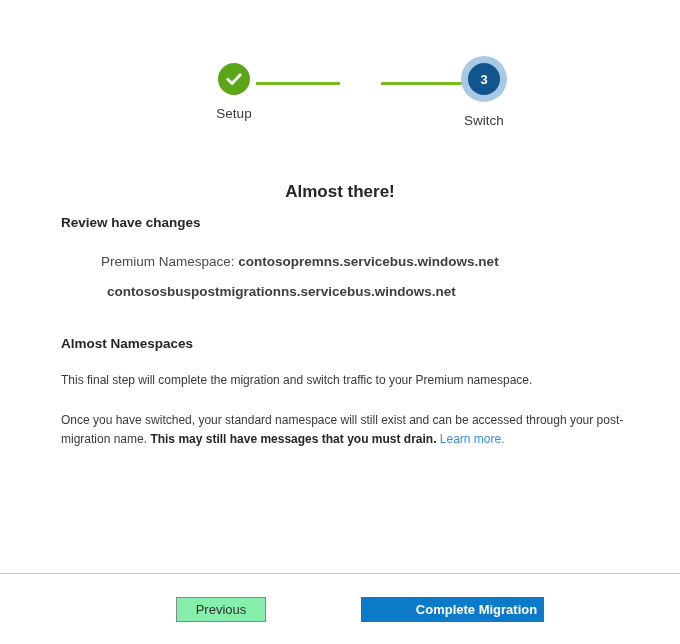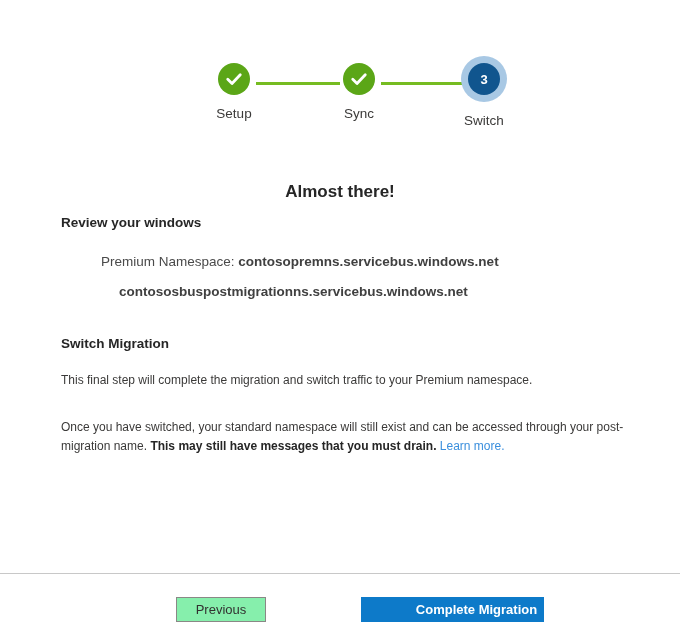--- a/index.html
+++ b/index.html
@@ -151,31 +151,31 @@
   }
   .kv-key {
     color: #4a4a4a;
   }
   .kv-val {
     font-weight: bold;
     color: #404040;
   }
   .kv-val.indented {
     display: block;
-    margin-left: 18px;
+    margin-left: 6px;
   }
 
   .para {
     font-size: 12px;
     line-height: 19px;
     color: #3b3a39;
     margin-top: 18px;
   }
   .para.second {
-    margin-top: 28px;
+    margin-top: 21px;
   }
   .para strong {
     color: #262626;
     font-weight: bold;
   }
   .link {
     color: #3b8fdd;
     text-decoration: none;
     cursor: pointer;
   }
@@ -239,57 +239,47 @@
         <div class="bubble done">
           <span>
             <svg viewBox="0 0 24 24" aria-hidden="true">
               <path d="M4.5 12.4 L9.6 17.4 L19.5 7.0" fill="none" stroke="#ffffff" stroke-width="3.4" stroke-linecap="round" stroke-linejoin="round"></path>
             </svg>
           </span>
         </div>
         <div class="step-label">Setup</div>
       </div>
 
-      <div class="step s2">
-        <div class="bubble done">
-          <span>
-            <svg viewBox="0 0 24 24" aria-hidden="true">
-              <path d="M4.5 12.4 L9.6 17.4 L19.5 7.0" fill="none" stroke="#ffffff" stroke-width="3.4" stroke-linecap="round" stroke-linejoin="round"></path>
-            </svg>
-          </span>
-        </div>
-        <div class="step-label">Sync</div>
-      </div>
 
       <div class="step s3">
         <div class="bubble current">
           <div class="inner">3</div>
         </div>
         <div class="step-label">Switch</div>
       </div>
     </div>
   </div>
 
   <div class="page-title">Almost there!</div>
 
   <div class="content">
 
-    <div class="section-head">Review your windows</div>
+    <div class="section-head">Review have changes</div>
 
     <div class="kv-list">
       <div class="kv-row">
         <span class="kv-key">Premium Namespace:</span>
         <span class="kv-val">contosopremns.servicebus.windows.net</span>
       </div>
       <div class="kv-row">
         <span class="kv-val indented">contososbuspostmigrationns.servicebus.windows.net</span>
       </div>
     </div>
 
-    <div class="section-head switch-head">Switch Migration</div>
+    <div class="section-head switch-head">Almost Namespaces</div>
 
     <div class="para">This final step will complete the migration and switch traffic to your Premium namespace.</div>
 
     <div class="para second">
       <span>Once you have switched, your standard namespace will still exist and can be accessed through your post-migration name. </span><strong>This may still have messages that you must drain.</strong>
       <a class="link" href="#">Learn more.</a>
     </div>
   </div>
 
   <div class="footer-divider"></div>

